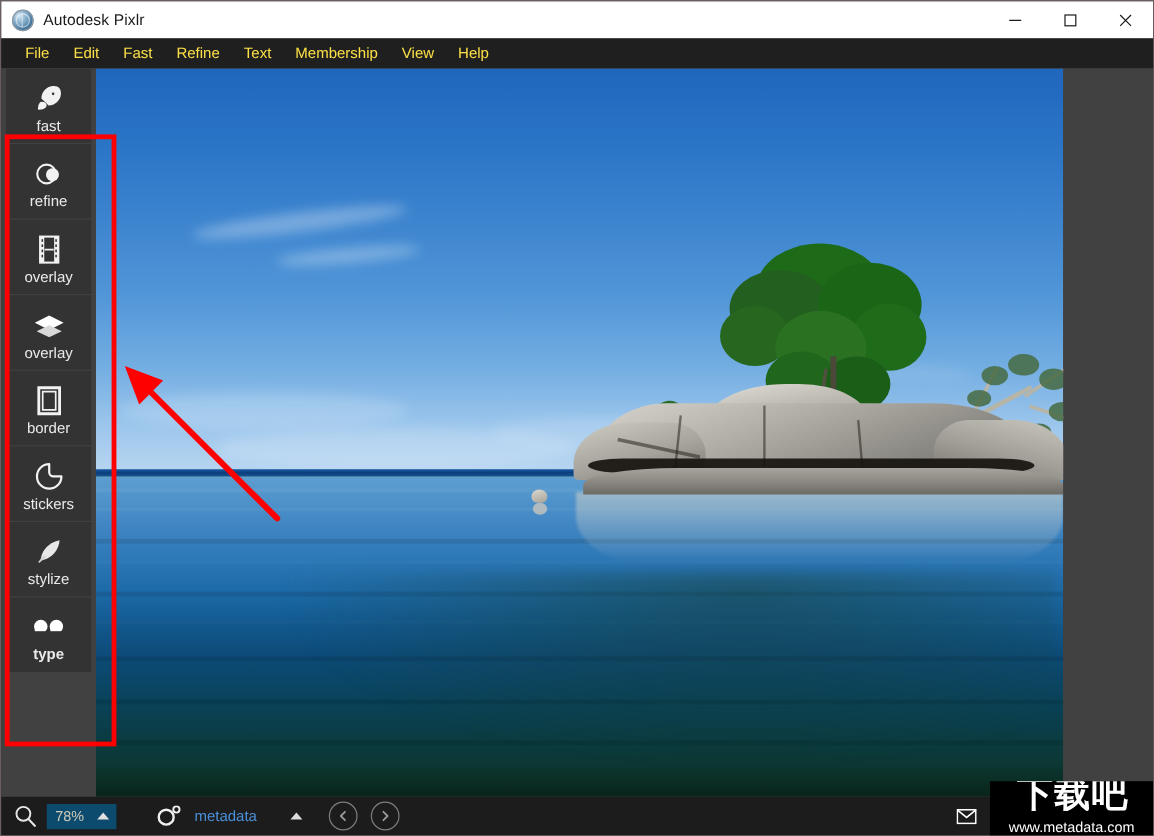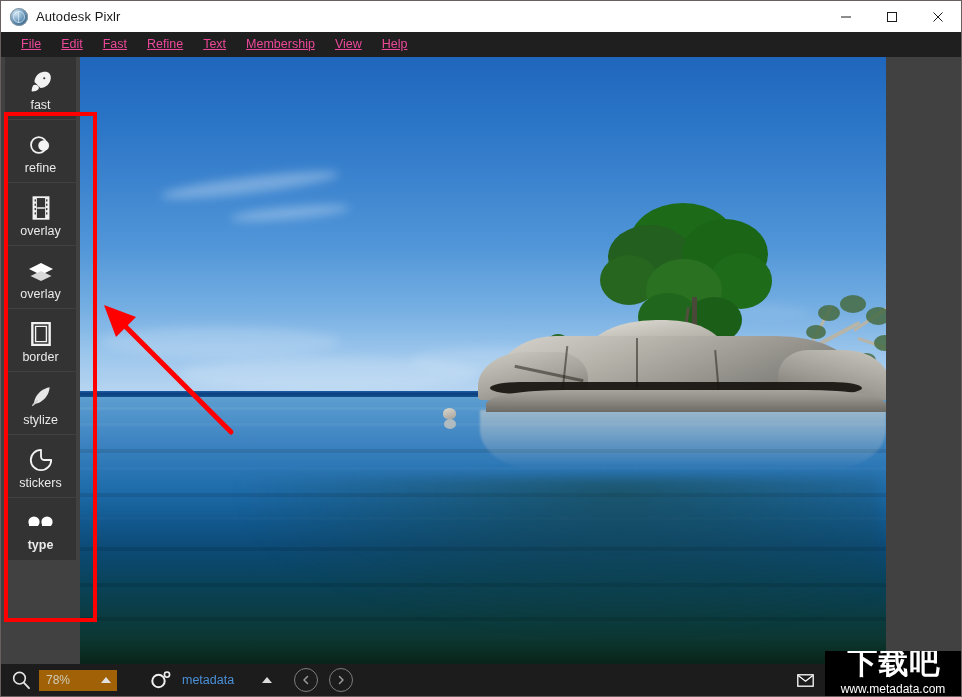--- a/index.html
+++ b/index.html
@@ -95,26 +95,25 @@
     left: 0; top: 31px;
     width: 960px;
     height: 25px;
     background: #1f1f1f;
     display: flex;
     align-items: center;
     padding-left: 10px;
     box-sizing: border-box;
   }
   .menu-item {
-    color: #ec4899;
+    color: #fde047;
     font-size: 12.5px;
     padding: 0 10px;
     line-height: 25px;
     white-space: nowrap;
-    text-decoration: underline;
   }
 
   
   .workspace {
     position: absolute;
     left: 0; top: 56px;
     width: 960px;
     height: 607px;
     background: #414141;
     overflow: hidden;
@@ -403,23 +402,23 @@
     display: flex;
     align-items: center;
     margin-left: 10px;
   }
   .magnifier {
     width: 20px; height: 20px;
     position: relative;
     margin-right: 8px;
   }
   .zoom-field {
-    width: 78px;
+    width: 58px;
     height: 21px;
-    background: #a16207;
+    background: #0c4a6e;
     display: flex;
     align-items: center;
     justify-content: space-between;
     padding: 0 6px 0 7px;
     box-sizing: border-box;
   }
   .zoom-value {
     font-size: 12px;
     color: #cfcbb8;
   }
@@ -694,35 +693,35 @@
             <path d="M3 2 h16 v20 h-16 z" fill="none" stroke="#f2f2f2" stroke-width="2.2"></path>
             <path d="M6 5 h10 v14 h-10 z" fill="none" stroke="#f2f2f2" stroke-width="1.3"></path>
           </svg>
         </div>
         <div class="tlabel">border</div>
       </div>
 
       <div class="tool">
         <div class="ticon">
           <svg width="26" height="26" viewBox="0 0 24 24">
-            <path d="M20 3c-6 1-11 5-13.5 10.5L5 19l5.2-1.8C15.5 14.8 19.5 9.5 20 3z" fill="#e8e8e8"></path>
-            <line x1="4" y1="20" x2="9" y2="15" stroke="#cfcfcf" stroke-width="1.4"></line>
-          </svg>
-        </div>
-        <div class="tlabel">stylize</div>
+            <path d="M12 2.6a9.4 9.4 0 1 0 9.4 9.4h-6.2a3.2 3.2 0 0 1-3.2-3.2z" fill="none" stroke="#f2f2f2" stroke-width="1.7" stroke-linejoin="round"></path>
+            <path d="M15.2 12h6.2a9.4 9.4 0 0 0-9.4-9.4v6.2a3.2 3.2 0 0 0 3.2 3.2z" fill="#f2f2f2" opacity="0"></path>
+          </svg>
+        </div>
+        <div class="tlabel">stickers</div>
       </div>
 
       <div class="tool">
         <div class="ticon">
           <svg width="26" height="26" viewBox="0 0 24 24">
-            <path d="M12 2.6a9.4 9.4 0 1 0 9.4 9.4h-6.2a3.2 3.2 0 0 1-3.2-3.2z" fill="none" stroke="#f2f2f2" stroke-width="1.7" stroke-linejoin="round"></path>
-            <path d="M15.2 12h6.2a9.4 9.4 0 0 0-9.4-9.4v6.2a3.2 3.2 0 0 0 3.2 3.2z" fill="#f2f2f2" opacity="0"></path>
-          </svg>
-        </div>
-        <div class="tlabel">stickers</div>
+            <path d="M20 3c-6 1-11 5-13.5 10.5L5 19l5.2-1.8C15.5 14.8 19.5 9.5 20 3z" fill="#e8e8e8"></path>
+            <line x1="4" y1="20" x2="9" y2="15" stroke="#cfcfcf" stroke-width="1.4"></line>
+          </svg>
+        </div>
+        <div class="tlabel">stylize</div>
       </div>
 
       <div class="tool">
         <div class="ticon">
           <svg width="30" height="24" viewBox="0 0 30 24">
             <circle cx="8" cy="9" r="5.6" fill="#ffffff"></circle>
             <circle cx="21" cy="9" r="5.6" fill="#ffffff"></circle>
             <rect x="3" y="9" width="5.6" height="7" fill="#ffffff"></rect>
             <rect x="16" y="9" width="5.6" height="7" fill="#ffffff"></rect>
             <rect x="2.4" y="13" width="12" height="4" fill="#333333"></rect>

